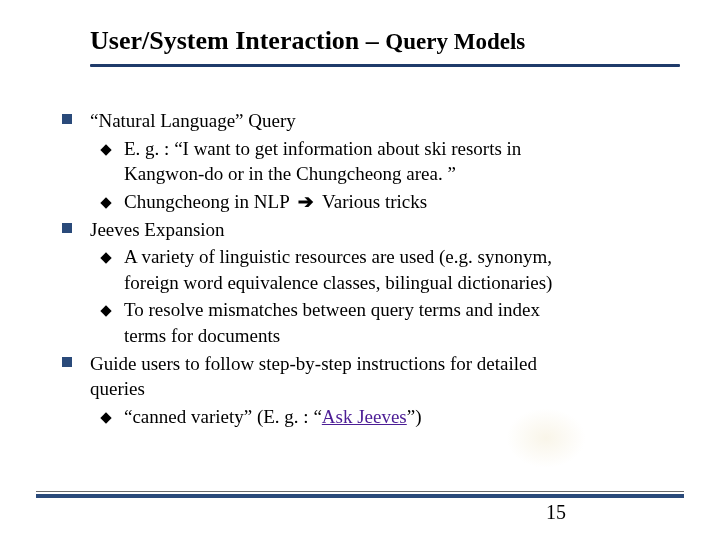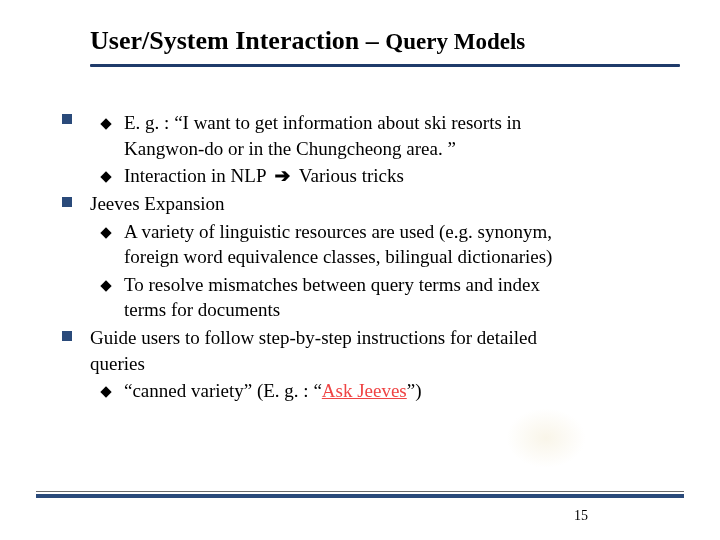--- a/index.html
+++ b/index.html
@@ -79,21 +79,21 @@
     background: #000000;
     transform: rotate(45deg);
   }
   .italic { }
   .arrow {
     display: inline-block;
     padding: 0 4px;
     font-weight: bold;
   }
   .link {
-    color: #ef4444;
+    color: #4c1d95;
     text-decoration: underline;
   }
   .bottom-rule {
     position: absolute;
     left: 36px;
     bottom: 48px;
     width: 648px;
     height: 0;
     border-top: 1px solid #6a6a6a;
   }
@@ -102,23 +102,23 @@
     display: block;
     position: absolute;
     left: 0;
     top: 2px;
     width: 648px;
     height: 4px;
     background: #2a4a7a;
   }
   .page-num {
     position: absolute;
-    right: 28px;
+    right: 50px;
     bottom: 16px;
-    font-size: 14px;
+    font-size: 20px;
   }
   .bg-smudge {
     position: absolute;
     right: 30px;
     bottom: 72px;
     width: 80px;
     height: 60px;
     background: radial-gradient(ellipse at center, rgba(240,230,200,0.4) 0%, rgba(255,255,255,0) 70%);
     pointer-events: none;
   }
@@ -130,28 +130,29 @@
 
   <div class="title-wrap">
     <span class="title-main">User/System Interaction</span><span class="title-main"> – </span><span class="title-sub">Query Models</span>
   </div>
   <div class="title-underline"></div>
 
   <div class="content">
 
     <div class="level1">
       <span class="bullet-square"></span>
+      <span>“Natural Language” Query</span>
     </div>
     <div class="level2">
       <span class="bullet-diamond"></span>
       <span>E. g. : </span><span class="italic">“I want to get information about ski resorts in Kangwon-do or in the Chungcheong area. ”</span>
     </div>
     <div class="level2">
       <span class="bullet-diamond"></span>
-      <span>Interaction in NLP </span><span class="arrow">➔</span><span> Various tricks</span>
+      <span>Chungcheong in NLP </span><span class="arrow">➔</span><span> Various tricks</span>
     </div>
 
     <div class="level1">
       <span class="bullet-square"></span>
       <span>Jeeves Expansion</span>
     </div>
     <div class="level2">
       <span class="bullet-diamond"></span>
       <span>A variety of linguistic resources are used (e.g. synonym, foreign word equivalence classes, bilingual dictionaries)</span>
     </div>

